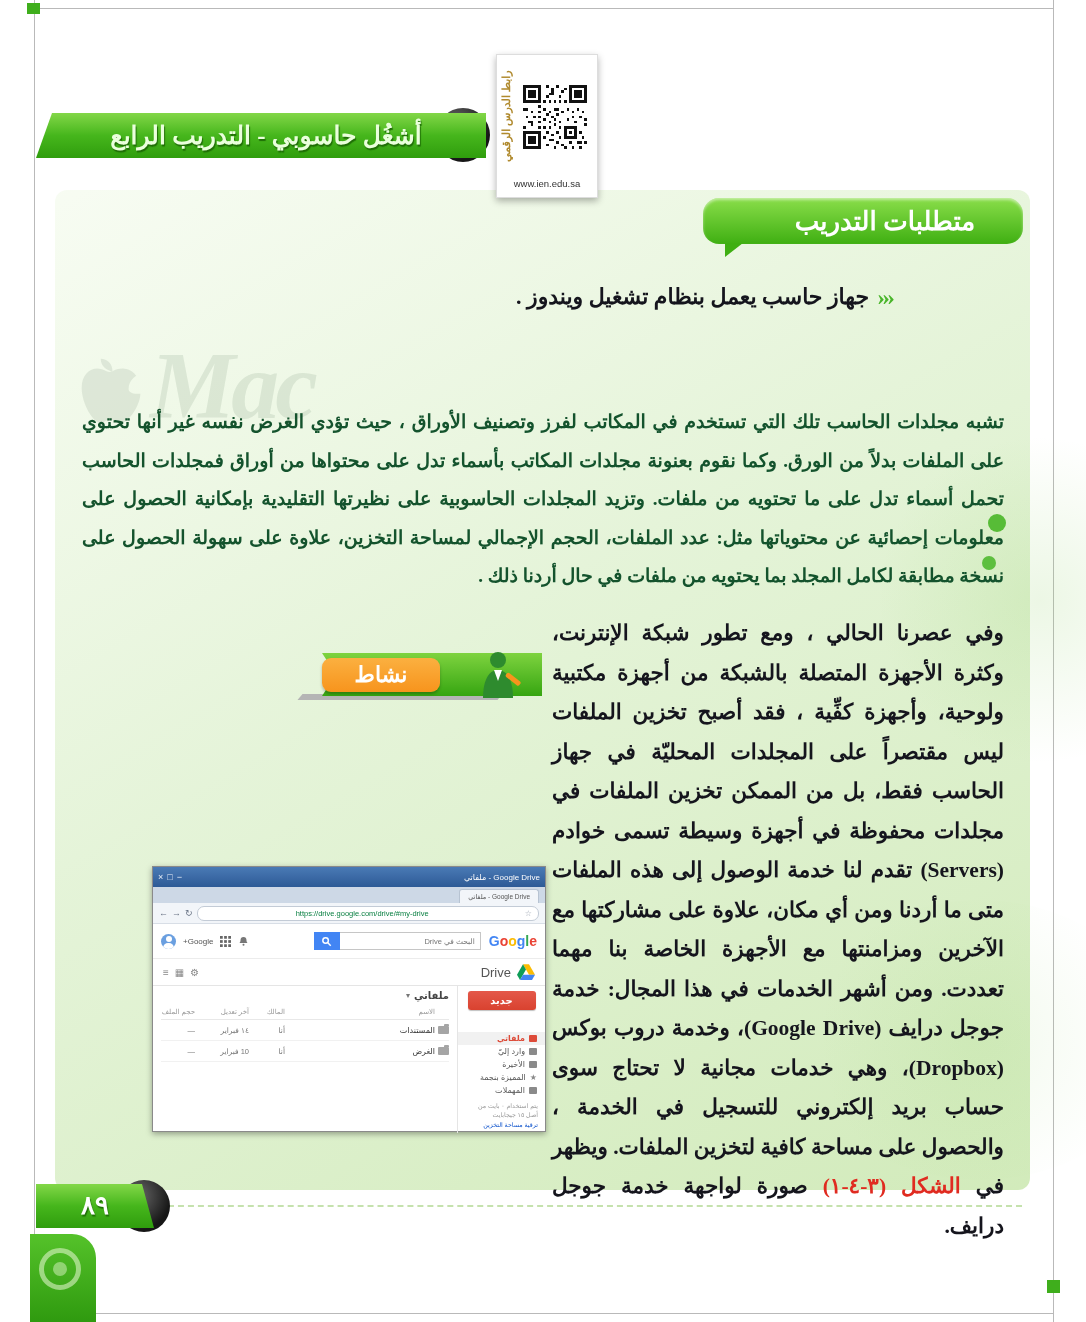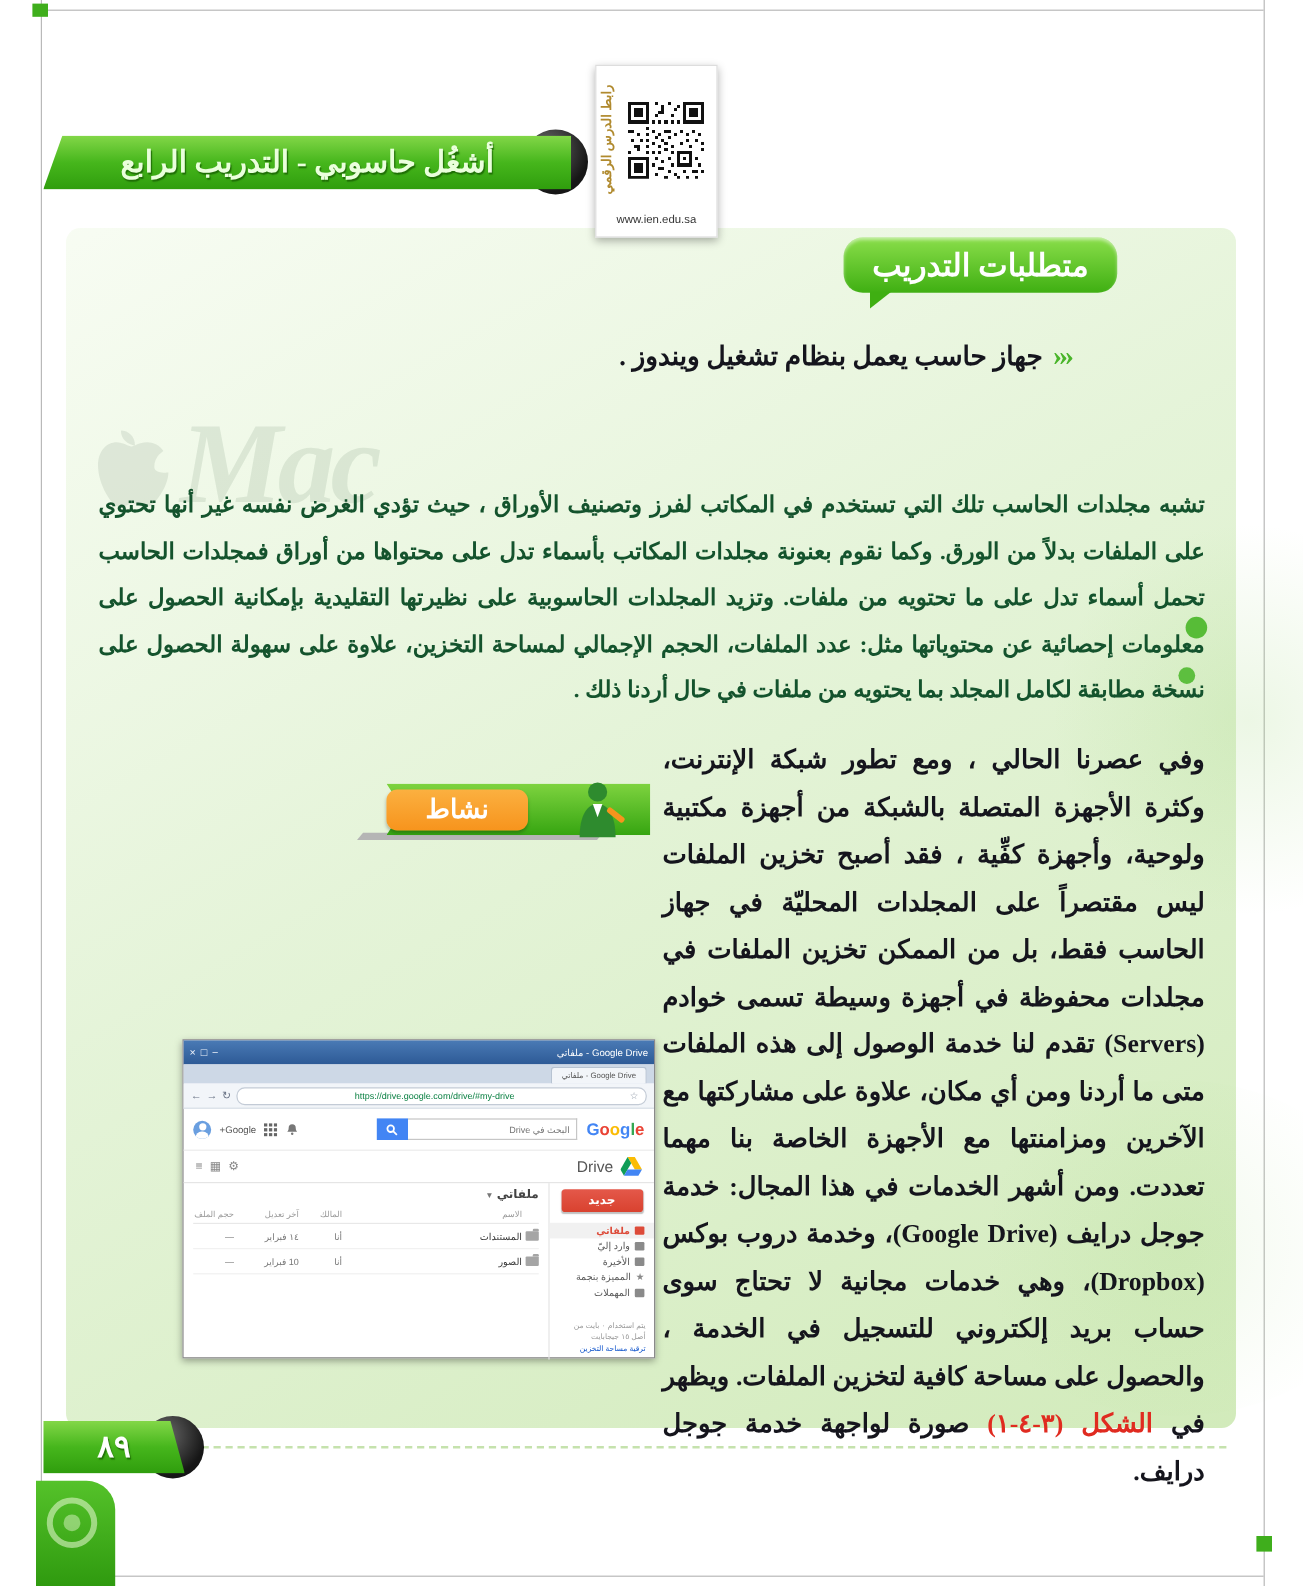--- a/index.html
+++ b/index.html
@@ -28,38 +28,38 @@
   .bg-blob2{position:absolute;left:800px;top:900px;width:360px;height:280px;border-radius:50%;
     background:radial-gradient(circle,rgba(150,210,110,.12),rgba(150,210,110,0) 70%);}
   
   .ribbon-ball{position:absolute;border-radius:50%;
     background:radial-gradient(circle at 35% 30%,#6b6b6b,#161616 70%);}
   .hdr-ball{left:436px;top:108px;width:54px;height:54px;}
   .hdr-ribbon{position:absolute;left:36px;top:113px;width:440px;height:45px;
     background:linear-gradient(180deg,#83d748 0%,#46b61c 50%,#2f9d0d 100%);
     clip-path:polygon(16px 0,100% 0,100% 100%,0 100%);
     color:#eaffdc;font-size:25px;font-weight:bold;line-height:45px;text-align:center;
-    text-shadow:1px 2px 1px #1f6e06;direction:rtl;}
+    text-shadow:1px 2px 1px #1f6e06;direction:rtl;padding-left:10px;}
   
   .qr-card{position:absolute;left:496px;top:54px;width:100px;height:142px;background:#fff;
     border:1px solid #ddd;box-shadow:0 3px 7px rgba(0,0,0,.3);}
   .qr-side{position:absolute;left:2px;top:6px;height:110px;writing-mode:vertical-rl;transform:rotate(180deg);
     font-size:11px;font-weight:bold;color:#b08a2e;text-align:center;}
   .qr-svg{position:absolute;left:26px;top:30px;width:64px;height:64px;}
   .qr-url{position:absolute;left:0;bottom:8px;width:100%;text-align:center;font-size:9.5px;color:#333;
     font-family:"Liberation Sans","DejaVu Sans",sans-serif;}
   
   .bubble{position:absolute;height:46px;border-radius:16px;direction:rtl;
     background:linear-gradient(180deg,#8ade4a,#3faf12);color:#fff;font-size:26px;font-weight:bold;
     display:flex;align-items:center;justify-content:center;box-shadow:inset 0 2px 3px rgba(255,255,255,.5);}
   .bubble::before{content:"";position:absolute;left:22px;bottom:-13px;width:0;height:0;
     border-style:solid;border-width:14px 18px 0 0;border-color:#3faf12 transparent transparent transparent;}
   .bubble::after{content:"";position:absolute;left:-60px;bottom:-16px;width:85%;height:6px;
     background:#bdbdbd;transform:skewX(-40deg);z-index:-1;}
-  .b-req{left:703px;top:198px;width:228px;}
+  .b-req{left:703px;top:198px;width:276px;padding-left:44px;}
   .b-intro{left:705px;top:329px;width:226px;}
   .req-line{position:absolute;left:500px;top:284px;width:392px;direction:rtl;display:flex;
     align-items:center;gap:8px;font-size:22px;font-weight:bold;color:#15151d;justify-content:flex-start;}
   .chev{color:#49b52a;font-size:24px;font-weight:bold;letter-spacing:-3px;line-height:1;}
   
   .intro-par{position:absolute;left:82px;top:403px;width:922px;direction:rtl;text-align:justify;
     font-size:19px;line-height:38.5px;font-weight:bold;color:#14532d;}
   .body-col{position:absolute;left:552px;top:614px;width:452px;direction:rtl;text-align:justify;
     font-size:21.5px;line-height:39.5px;font-weight:bold;color:#15151d;}
   .fig-ref{color:#e02b20;}
@@ -110,21 +110,21 @@
   .g-acct{font-size:8px;color:#555;}
   .g-avatar{width:15px;height:15px;border-radius:50%;background:#6a9fe0;position:relative;overflow:hidden;}
   .g-avatar::before{content:"";position:absolute;left:4.5px;top:2.5px;width:6px;height:6px;border-radius:50%;background:#fff;}
   .g-avatar::after{content:"";position:absolute;left:2px;top:9px;width:11px;height:7px;border-radius:5px 5px 0 0;background:#fff;}
   .d-row{height:26px;display:flex;align-items:center;direction:rtl;gap:6px;padding:0 10px;
     border-bottom:1px solid #e5e5e5;}
   .d-name{font-size:13px;color:#555;}
   .d-tools{margin-right:auto;display:flex;gap:6px;font-size:10px;color:#888;direction:ltr;}
   .d-body{height:147px;display:flex;direction:rtl;}
   .d-side{width:88px;border-left:1px solid #e5e5e5;position:relative;padding-top:5px;box-sizing:border-box;}
-  .new-btn{width:68px;height:19px;margin:0 auto 9px auto;border-radius:3px;color:#fff;font-size:10px;
+  .new-btn{width:68px;height:19px;margin:0 auto 22px auto;border-radius:3px;color:#fff;font-size:10px;
     font-weight:bold;text-align:center;line-height:19px;background:linear-gradient(180deg,#e4584a,#d9422f);
     box-shadow:0 1px 1px rgba(0,0,0,.25);}
   .d-side ul{list-style:none;margin:0;padding:0;}
   .d-side li{display:flex;align-items:center;gap:4px;padding:2px 8px;font-size:8px;color:#555;}
   .d-side li:first-child{color:#dd4b39;font-weight:bold;background:#f1f1f1;}
   .sicon{width:8px;height:7px;background:#8a8a8a;border-radius:1px;flex:0 0 auto;}
   .d-side li:first-child .sicon{background:#dd4b39;}
   .si-star{color:#8a8a8a;font-size:8px;line-height:1;}
   .storage{position:absolute;bottom:4px;right:0;width:100%;padding:0 7px;box-sizing:border-box;
     font-size:6.3px;color:#999;direction:rtl;line-height:1.5;}
@@ -409,21 +409,21 @@
         </div>
         <div class="frow">
           <span class="fold"></span>
           <span>المستندات</span>
           <span class="own">أنا</span>
           <span class="mod">١٤ فبراير</span>
           <span class="siz">—</span>
         </div>
         <div class="frow">
           <span class="fold"></span>
-          <span>الصور</span>
+          <span>الغرض</span>
           <span class="own">أنا</span>
           <span class="mod">10 فبراير</span>
           <span class="siz">—</span>
         </div>
       </div>
     </div>
   </div>
 
 
   <div class="dash-line"></div>

